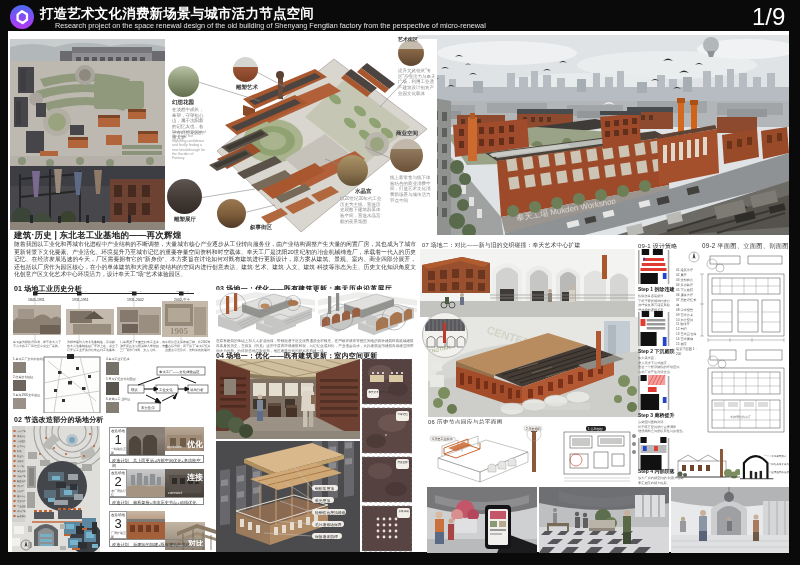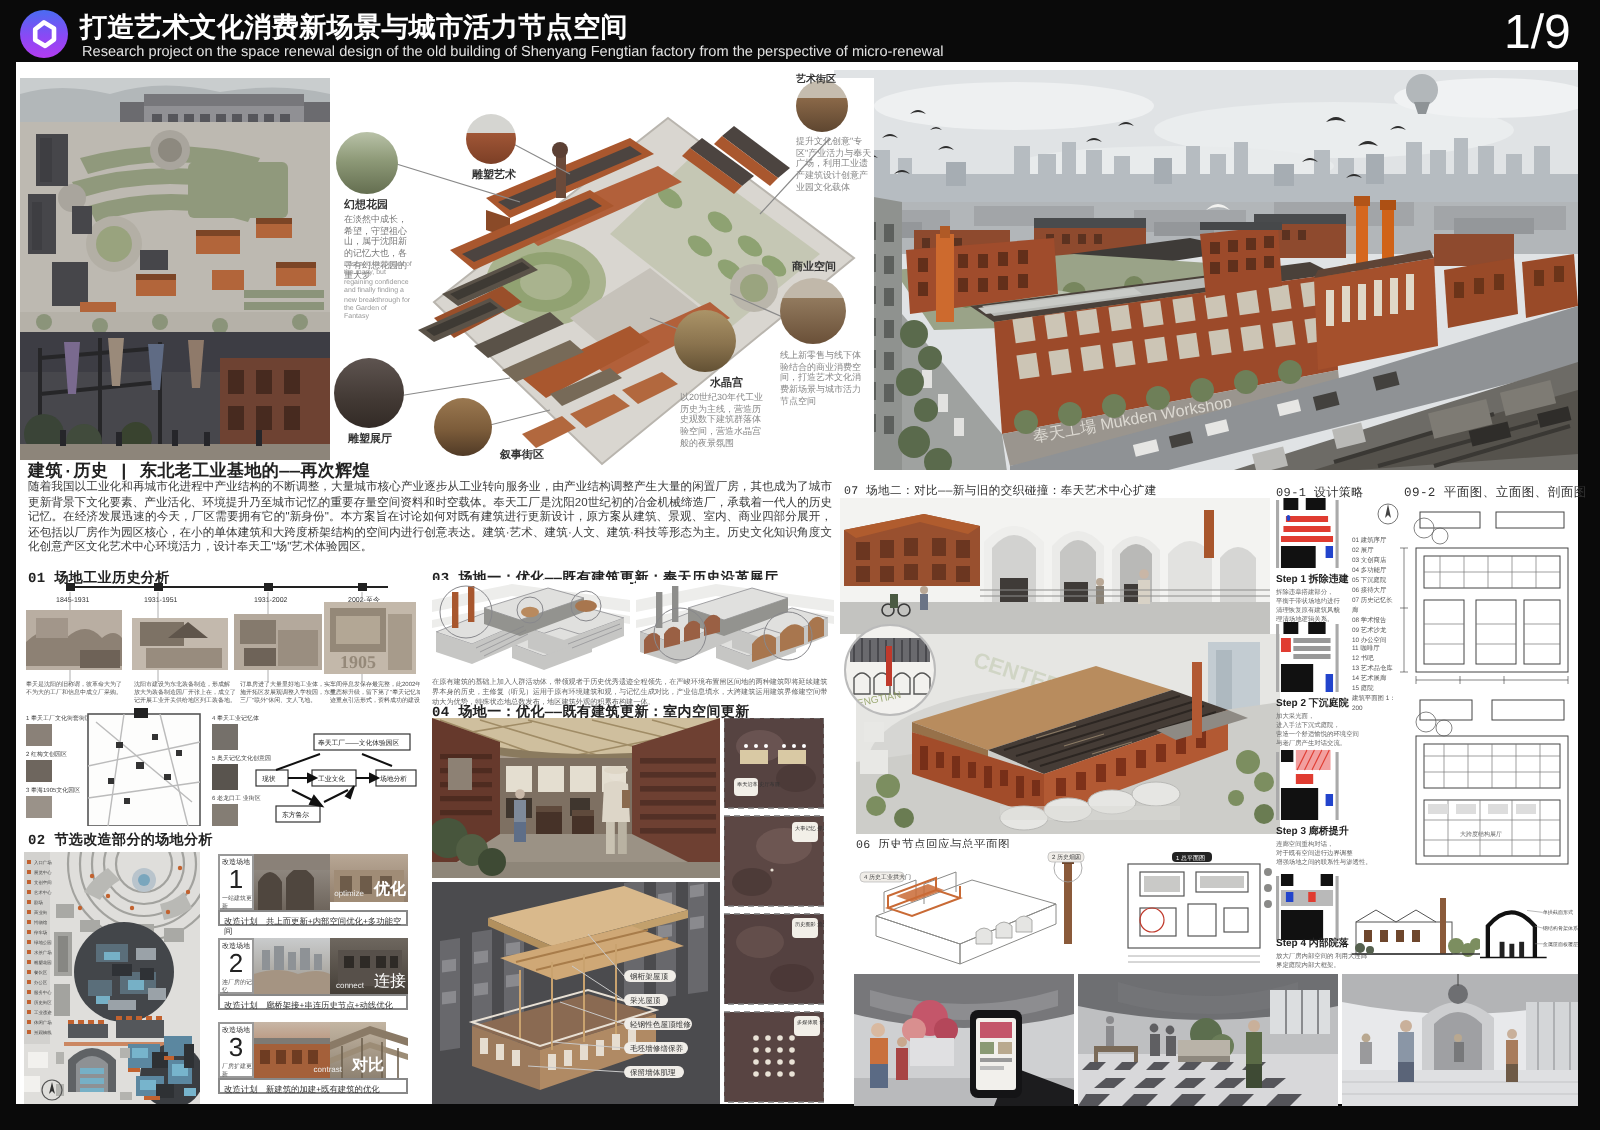--- a/index.html
+++ b/index.html
@@ -1,35 +1,35 @@
 <!DOCTYPE html>
 <html><head>
 <meta charset="utf-8">
 <style>
 html,body{margin:0;padding:0;}
 body{width:800px;height:565px;background:#0a0a0a;font-family:"Liberation Sans",sans-serif;overflow:hidden;position:relative;}
 .abs{position:absolute;}
-.sect{font-size:7px;color:#222;font-weight:bold;letter-spacing:0.2px;font-family:Liberation Mono, monospace;}
+.sect{font-size:7px;color:#222;font-weight:bold;letter-spacing:0.2px;}
 .tiny{font-size:4.5px;color:#555;line-height:1.25;}
 svg{display:block;}
 </style>
 </head>
 <body>
 
 <div class="abs" style="left:8px;top:31px;width:781px;height:521px;background:#ffffff;"></div>
 
 <div class="abs" style="left:10px;top:5px;width:24px;height:24px;border-radius:50%;background:linear-gradient(180deg,#4a6cf2 0%,#8a49f5 55%,#b33cf0 100%);"></div>
 
 <svg class="abs" style="left:10px;top:5px" width="24" height="24" viewBox="0 0 24 24">
     <path d="M12 6.2 L17 9.2 L17 14.8 L12.6 18 L7.6 15 L7.6 9.6 Z" fill="none" stroke="#fff" stroke-width="2.3" stroke-linejoin="round"></path>
   </svg>
 
 <div class="abs" style="left:40px;top:5px;width:600px;font-size:13.5px;font-weight:bold;color:#ffffff;letter-spacing:0.2px;">打造艺术文化消费新场景与城市活力节点空间</div>
 
-<div class="abs" style="left:41px;top:21px;width:640px;font-size:7.3px;color:#e2e2e2;">Research project on the space renewal design of the old building of Shenyang Fengtian factory from the perspective of micro-renewal</div>
+<div class="abs" style="left:55px;top:21px;width:640px;font-size:7.3px;color:#e2e2e2;">Research project on the space renewal design of the old building of Shenyang Fengtian factory from the perspective of micro-renewal</div>
 
 <div class="abs" style="left:752px;top:3px;font-size:24px;color:#ffffff;">1/9</div>
 
 <svg class="abs" style="left:417px;top:35px" width="372" height="200" viewBox="0 0 372 200">
   <rect width="372" height="200" fill="#e0e3e5"></rect>
   <ellipse cx="90" cy="18" rx="70" ry="12" fill="#eef0f1"></ellipse>
   <ellipse cx="250" cy="30" rx="90" ry="14" fill="#eaedee"></ellipse>
   <ellipse cx="170" cy="48" rx="80" ry="10" fill="#e8ebec"></ellipse>
   <ellipse cx="330" cy="14" rx="50" ry="10" fill="#f0f2f3"></ellipse>
 
@@ -896,21 +896,21 @@
   <div class="abs" style="left:56px;top:0;width:39px;height:28px;background:linear-gradient(180deg,#6e675f,#453f38);">
     <svg width="39" height="28" viewBox="0 0 39 28">
         <rect x="4" y="6" width="32" height="18" fill="#57504a"></rect>
         <g fill="#2e2a26">
           <rect x="7" y="9" width="5" height="6"></rect>
           <rect x="15" y="9" width="5" height="6"></rect>
           <rect x="23" y="9" width="5" height="6"></rect>
           <rect x="30" y="9" width="4" height="6"></rect>
         </g>
       </svg>
-    <div class="abs" style="right:1px;bottom:1px;font-size:8px;font-weight:normal;color:#fff;text-align:right;">连接</div>
+    <div class="abs" style="right:1px;bottom:14px;font-size:8px;font-weight:bold;color:#fff;text-align:right;">连接</div>
     <div class="abs" style="right:22px;bottom:2.5px;font-size:4px;color:#eee;">connect</div>
   </div>
 </div>
 <div class="abs" style="left:109px;top:497px;width:95px;height:8px;border:0.5px solid #888;box-sizing:border-box;font-size:4.2px;color:#333;padding:1.5px 0 0 2px;">改造计划　廊桥架接+串连历史节点+动线优化</div>
 
 <div class="abs" style="left:109px;top:511px;width:95px;height:28px;background:#fff;">
   <div class="abs" style="left:0;top:0;width:18px;height:28px;border:0.5px solid #999;box-sizing:border-box;">
     <div style="font-size:3.5px;color:#333;padding:1px 0 0 1px;">改造场地</div>
     <div style="font-size:13px;color:#222;text-align:center;line-height:1.1;">3</div>
     <div style="font-size:3px;color:#555;padding-left:1px;">厂房扩建更新</div>
@@ -920,21 +920,21 @@
         <rect x="0" y="10" width="38" height="18" fill="#a4603a"></rect>
         <g fill="#6e3c22">
           <rect x="3" y="14" width="5" height="7"></rect>
           <rect x="11" y="14" width="5" height="7"></rect>
           <rect x="19" y="14" width="5" height="7"></rect>
           <rect x="27" y="14" width="5" height="7"></rect>
         </g>
         <rect x="0" y="8" width="38" height="3" fill="#7e7a74"></rect>
       </svg>
   </div>
-  <div class="abs" style="left:56px;top:0;width:28px;height:28px;background:linear-gradient(180deg,#c3b5a2,#8e8272);">
+  <div class="abs" style="left:56px;top:11px;width:28px;height:28px;background:linear-gradient(180deg,#c3b5a2,#8e8272);padding-left:12px;">
     <svg width="39" height="28" viewBox="0 0 39 28">
         <path d="M0 10 L20 2 L39 8 L39 12 L20 6 L0 14 Z" fill="#8a7a66"></path>
         <path d="M0 18 L20 10 L39 16 L39 19 L20 13 L0 21 Z" fill="#9c8c76"></path>
         <g stroke="#6e614f" stroke-width="0.8">
           <line x1="6" y1="12" x2="6" y2="28"></line>
           <line x1="16" y1="8" x2="16" y2="28"></line>
           <line x1="26" y1="10" x2="26" y2="28"></line>
           <line x1="34" y1="13" x2="34" y2="28"></line>
         </g>
       </svg>

